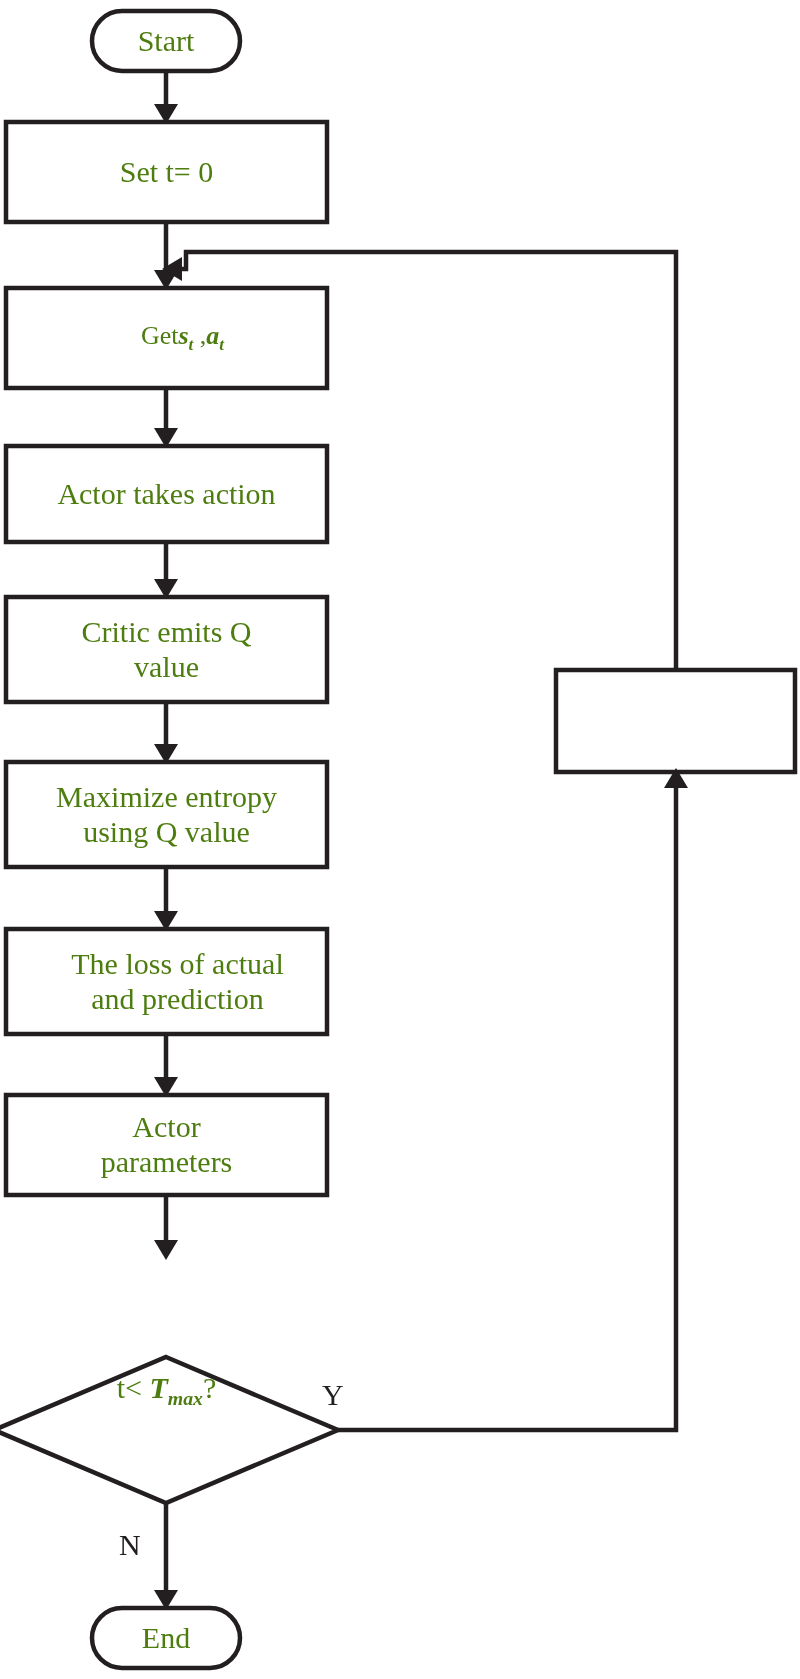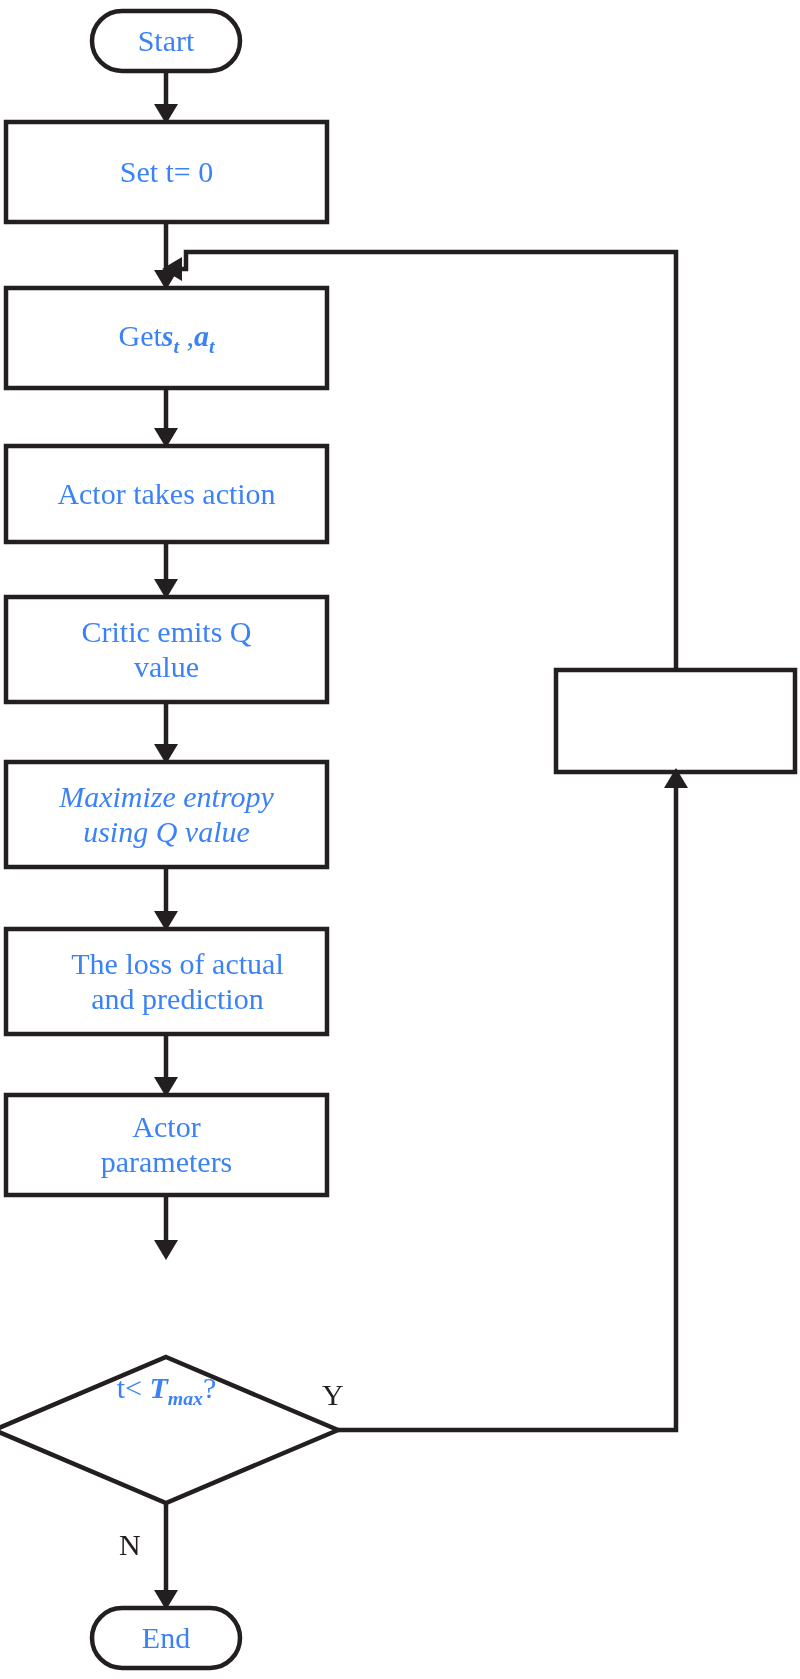--- a/index.html
+++ b/index.html
@@ -22,21 +22,21 @@
     top: 0;
     width: 800px;
     height: 1679px;
   }
   .node-label {
     position: absolute;
     display: flex;
     align-items: center;
     justify-content: center;
     text-align: center;
-    color: #3b82f6;
+    color: #4d7c0f;
     font-family: "Liberation Serif", "DejaVu Serif", serif;
     font-size: 30px;
     line-height: 1.16;
     white-space: pre-line;
     pointer-events: none;
   }
   .edge-label {
     position: absolute;
     color: #231f20;
     font-family: "Liberation Serif", "DejaVu Serif", serif;
@@ -152,30 +152,30 @@
 
     <rect x="92" y="11" width="148" height="60" rx="30" ry="30" fill="#ffffff" stroke="#231f20" stroke-width="4.5"></rect>
 
     <rect x="92" y="1608" width="148" height="60" rx="30" ry="30" fill="#ffffff" stroke="#231f20" stroke-width="4.5"></rect>
   </svg>
 
   <div class="node-label" style="left:92px; top:11px; width:148px; height:60px; font-size:30px;">Start</div>
 
   <div class="node-label" style="left:6px; top:122px; width:321px; height:100px; font-size:30px;">Set t= 0</div>
 
-  <div class="node-label" style="left:6px; top:288px; width:321px; height:100px; font-size:30px;">
+  <div class="node-label" style="left:22px; top:288px; width:321px; height:100px; font-size:26px;">
     <span><span>Get</span><span class="math-it">s</span><span class="math-sub">t</span><span>&nbsp;,</span><span class="math-it">a</span><span class="math-sub">t</span></span>
   </div>
 
   <div class="node-label" style="left:6px; top:446px; width:321px; height:96px; font-size:30px;">Actor takes action</div>
 
   <div class="node-label" style="left:6px; top:597px; width:321px; height:105px; font-size:30px;text-align:center;">Critic emits Q
 value</div>
 
-  <div class="node-label" style="left:6px; top:762px; width:321px; height:105px; font-size:30px;font-style:italic;">Maximize entropy
+  <div class="node-label" style="left:6px; top:762px; width:321px; height:105px; font-size:30px;">Maximize entropy
 using Q value</div>
 
   <div class="node-label" style="left:17px; top:929px; width:321px; height:105px; font-size:30px;">The loss of actual
 and prediction</div>
 
   <div class="node-label" style="left:6px; top:1095px; width:321px; height:100px; font-size:30px;">Actor
 parameters</div>
 
   <div class="node-label" style="left:0px; top:1356px; width:333px; height:68px; font-size:30px;">
     <span><span>t&lt;</span><span>&nbsp;</span><span class="math-it">T</span><span class="math-sub">max</span><span>?</span></span>

